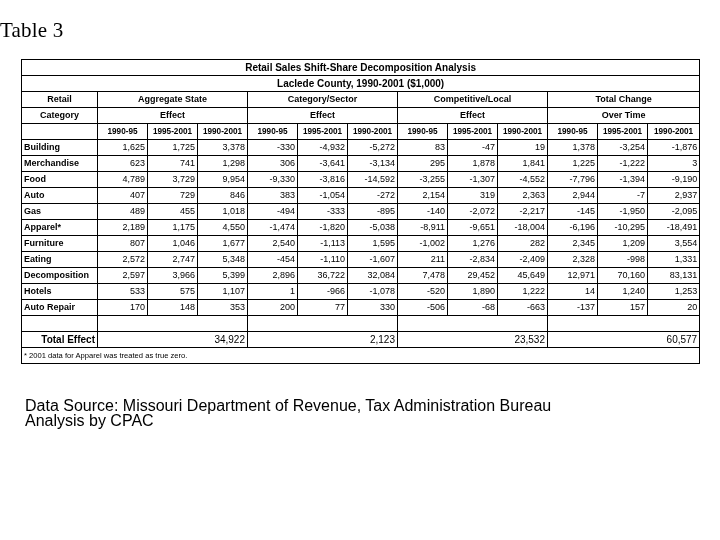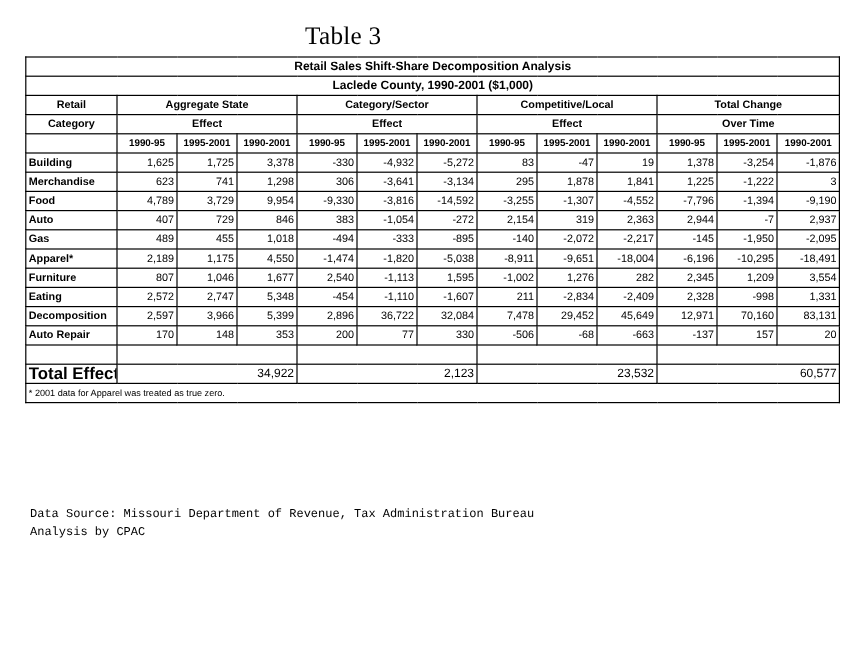--- a/index.html
+++ b/index.html
@@ -14,32 +14,31 @@
     overflow: hidden;
     position: relative;
   }
 
   
   #slide-title {
     position: absolute;
     top: 18px;
     left: 0;
     width: 572px;
-    text-align: center;
     font-family: "Liberation Serif", serif;
     font-size: 21px;
     color: #000000;
     letter-spacing: 0.2px;
   }
 
   
   #table-wrap {
     position: absolute;
     left: 21px;
-    top: 47px;
+    top: 59px;
     width: 678px;
   }
 
   table.xl {
     border-collapse: collapse;
     table-layout: fixed;
     width: 678px;
     font-family: "Liberation Sans", sans-serif;
     font-size: 8.4px;
     color: #000000;
@@ -129,23 +128,23 @@
     padding-right: 4px;
   }
 
   
   td.spacer {
     height: 12px;
   }
 
   
   td.tot-lbl {
-    text-align: center;
-    font-weight: bold;
-    font-size: 14px;
+    text-align: right;
+    font-weight: bold;
+    font-size: 10px;
     height: 17px;
   }
   td.tot-num {
     text-align: right;
     font-size: 10px;
     height: 17px;
     padding-right: 4px;
   }
 
   
@@ -157,25 +156,24 @@
   }
 
   
   td.gsep { border-left: 2px solid #000000; }
 
   
   #source-block {
     position: absolute;
     left: 25px;
     top: 398px;
-    font-family: Liberation Mono, monospace;
-    font-size: 10px;
+    font-family: Liberation Sans, sans-serif;
+    font-size: 16px;
     line-height: 15px;
     color: #000000;
-    margin-top: 24px;
   }
 </style>
 </head>
 <body>
 
 <div id="slide-title">Table 3</div>
 
 <div id="table-wrap">
   <table class="xl">
     <colgroup>
@@ -366,20 +364,35 @@
           <td class="num">36,722</td>
           <td class="num">32,084</td>
           <td class="num gsep">7,478</td>
           <td class="num">29,452</td>
           <td class="num">45,649</td>
           <td class="num gsep">12,971</td>
           <td class="num">70,160</td>
           <td class="num">83,131</td>
         </tr>
         <tr>
+          <td class="lbl">Hotels</td>
+          <td class="num gsep">533</td>
+          <td class="num">575</td>
+          <td class="num">1,107</td>
+          <td class="num gsep">1</td>
+          <td class="num">-966</td>
+          <td class="num">-1,078</td>
+          <td class="num gsep">-520</td>
+          <td class="num">1,890</td>
+          <td class="num">1,222</td>
+          <td class="num gsep">14</td>
+          <td class="num">1,240</td>
+          <td class="num">1,253</td>
+        </tr>
+        <tr>
           <td class="lbl">Auto Repair</td>
           <td class="num gsep">170</td>
           <td class="num">148</td>
           <td class="num">353</td>
           <td class="num gsep">200</td>
           <td class="num">77</td>
           <td class="num">330</td>
           <td class="num gsep">-506</td>
           <td class="num">-68</td>
           <td class="num">-663</td>

